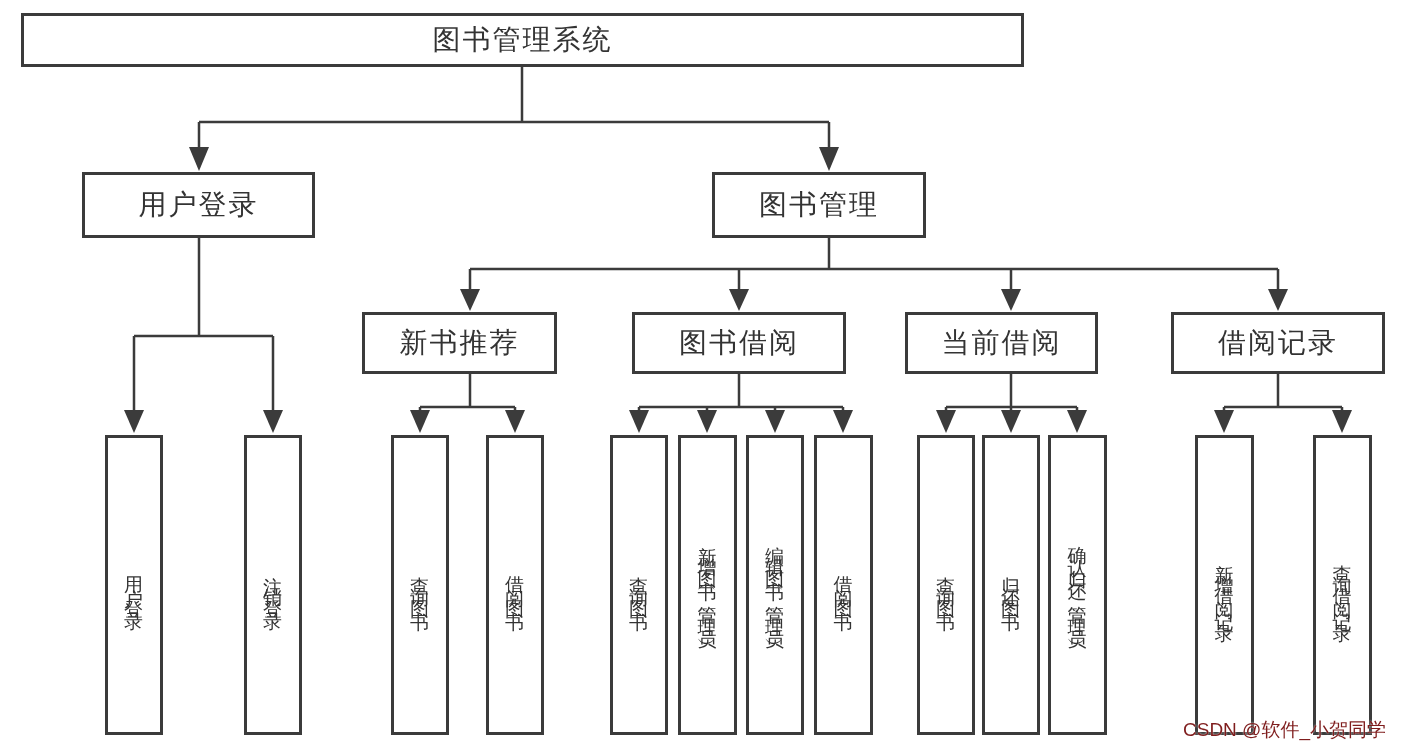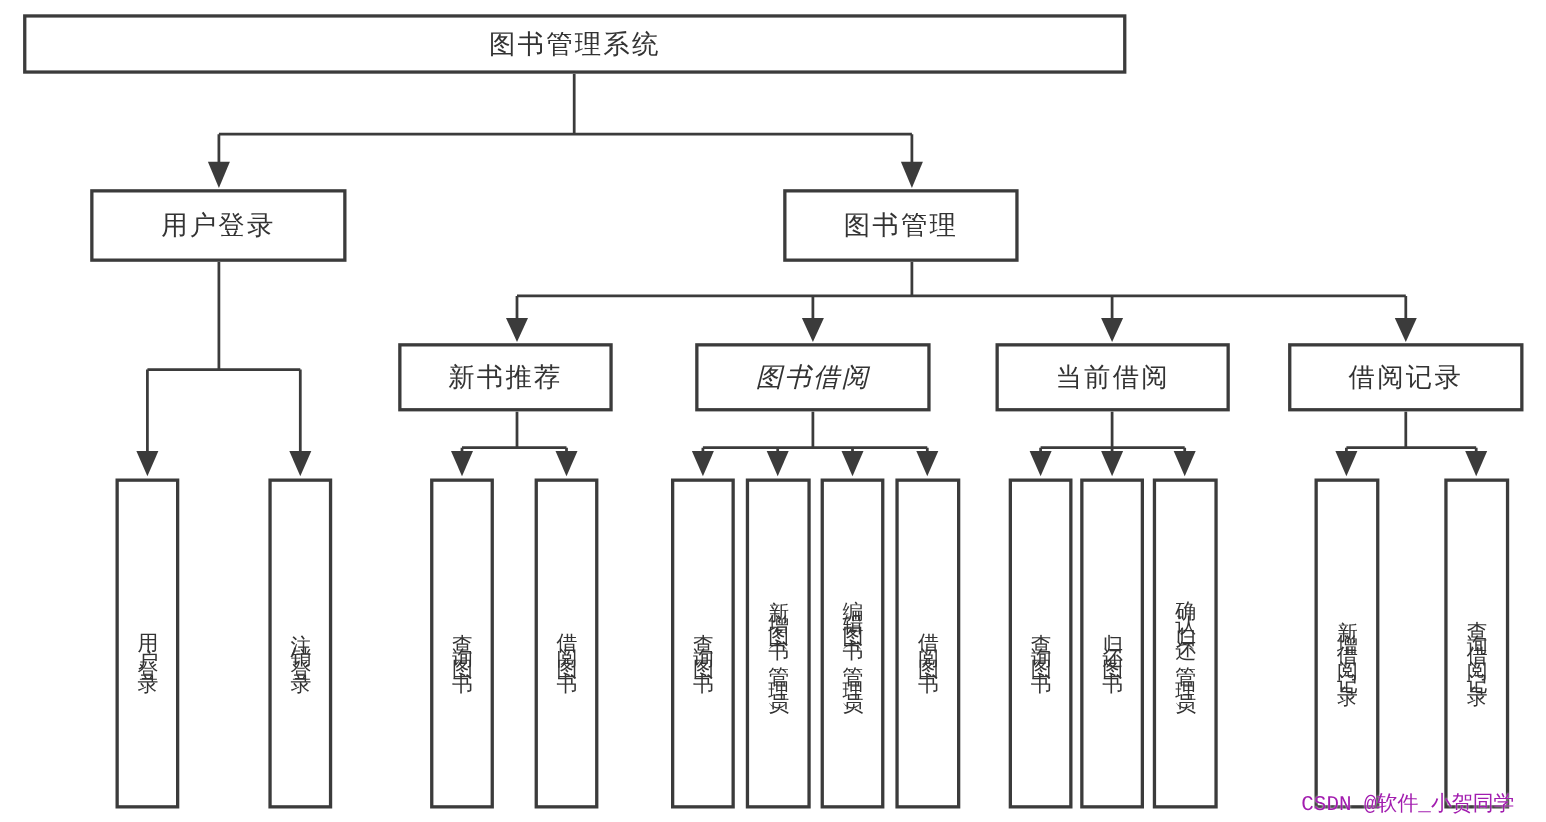--- a/index.html
+++ b/index.html
@@ -27,49 +27,48 @@
     box-sizing: border-box;
     border: 3px solid #3b3b3b;
     background: #ffffff;
     color: #333333;
     display: flex;
     align-items: center;
     justify-content: center;
     text-align: center;
   }
   .h-box {
-    font-size: 24px;
+    font-size: 28px;
     letter-spacing: 2px;
     white-space: nowrap;
   }
   .v-box {
     writing-mode: vertical-rl;
     text-orientation: mixed;
     font-size: 19px;
     letter-spacing: 12px;
     line-height: 1;
   }
   .watermark {
     position: absolute;
     left: 1183px;
     top: 717px;
     font-size: 19px;
-    color: #a21caf;
+    color: #7f1d1d;
     text-shadow: 0 0 2px #ffffff;
     white-space: nowrap;
     z-index: 5;
-    font-family: Liberation Mono, monospace;
   }
   
   #node-root            { left: 21px;   top: 13px;  width: 1003px; height: 54px; }
   #node-user-login      { left: 82px;   top: 172px; width: 233px;  height: 66px; }
   #node-book-management { left: 712px;  top: 172px; width: 214px;  height: 66px; }
   #node-new-book-recommend { left: 362px;  top: 312px; width: 195px; height: 62px; }
-  #node-book-borrow        { left: 632px;  top: 312px; width: 214px; height: 62px; font-style: italic; }
-  #node-current-borrow     { left: 905px;  top: 312px; width: 213px; height: 62px; }
+  #node-book-borrow        { left: 632px;  top: 312px; width: 214px; height: 62px; }
+  #node-current-borrow     { left: 905px;  top: 312px; width: 193px; height: 62px; }
   #node-borrow-records     { left: 1171px; top: 312px; width: 214px; height: 62px; }
   #leaf-0  { left: 105px;  top: 435px; width: 58px; height: 300px; }
   #leaf-1  { left: 244px;  top: 435px; width: 58px; height: 300px; }
   #leaf-2  { left: 391px;  top: 435px; width: 58px; height: 300px; }
   #leaf-3  { left: 486px;  top: 435px; width: 58px; height: 300px; }
   #leaf-4  { left: 610px;  top: 435px; width: 58px; height: 300px; }
   #leaf-5  { left: 678px;  top: 435px; width: 59px; height: 300px; }
   #leaf-6  { left: 746px;  top: 435px; width: 58px; height: 300px; }
   #leaf-7  { left: 814px;  top: 435px; width: 59px; height: 300px; }
   #leaf-8  { left: 917px;  top: 435px; width: 58px; height: 300px; }

